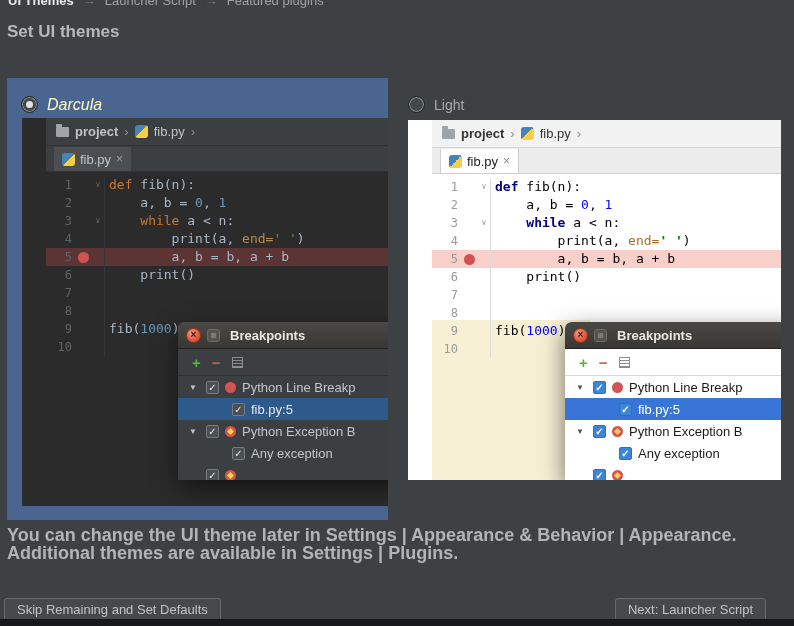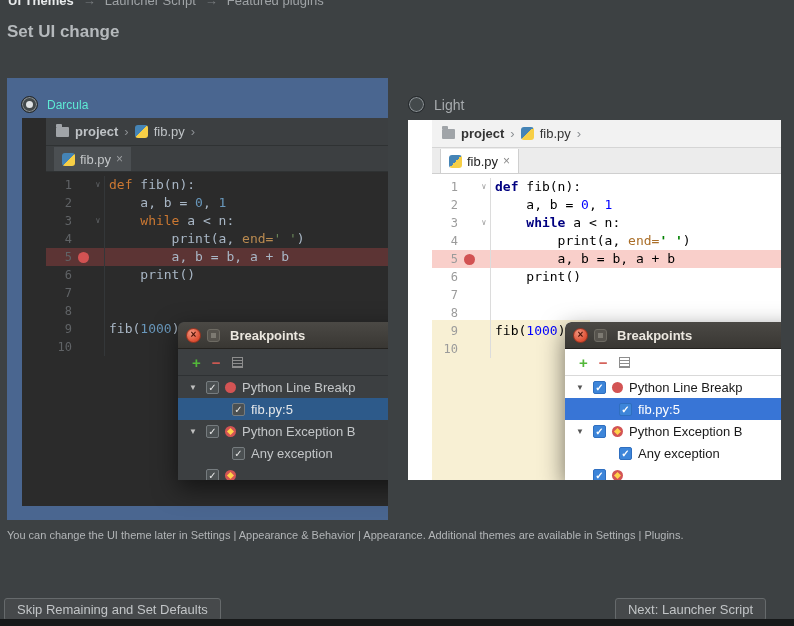--- a/index.html
+++ b/index.html
@@ -16,21 +16,21 @@
 
   
   .theme-card{position:absolute;top:78px;width:381px;height:442px;overflow:hidden;}
   .dark-card{left:7px;background:#4a6690;}
   .light-card{left:400px;background:transparent;}
   .radio-row{display:flex;align-items:center;gap:9px;height:27px;padding:13px 0 0 14px;}
   .light-card .radio-row{padding-left:8px;}
   .radio{width:15px;height:15px;border-radius:50%;background:#43494b;border:1px solid #23272a;
          box-shadow:inset 0 0 0 1px #8a9094;position:relative;flex:none;}
   .radio.selected::after{content:"";position:absolute;left:4px;top:4px;width:7px;height:7px;border-radius:50%;background:#dfe2e4;}
-  .dark-card .radio-label{color:#5eead4;font-size:12px;}
+  .dark-card .radio-label{color:#fef9c3;font-size:16px;font-style:italic;}
   .light-card .radio-label{color:#a7abae;font-size:14px;}
 
   
   .ide{display:flex;flex-direction:column;overflow:hidden;position:relative;padding-left:24px;}
   .dark-card .ide{width:352px;height:388px;margin-left:15px;}
   .light-card .ide{width:358px;height:360px;margin-left:8px;margin-top:2px;}
 
   .ide-breadcrumb{height:27px;flex:none;display:flex;align-items:center;gap:6px;padding-left:10px;font-size:13px;}
   .ide-tabs{height:25px;flex:none;display:flex;align-items:flex-end;padding-left:8px;}
   .tab{height:24px;display:flex;align-items:center;gap:5px;padding:0 8px;font-size:13px;}
@@ -116,42 +116,42 @@
   .dark-skin .tree-arrow{color:#c0c0c0;}
   .light-skin .tree-arrow{color:#555;}
   .cbx{width:13px;height:13px;flex:none;border-radius:2px;font-size:10px;line-height:12px;text-align:center;box-sizing:border-box;}
   .dark-skin .cbx{background:#4b5052;border:1px solid #767c7f;color:#e8e8e8;}
   .light-skin .cbx{background:#3d85d9;border:1px solid #2f6fc0;color:#fff;font-weight:bold;}
   .bpi{width:11px;height:11px;border-radius:50%;background:#d35454;flex:none;position:relative;}
   .bpi .zap{position:absolute;left:3px;top:3px;width:5px;height:5px;background:#ffd24a;transform:rotate(45deg);}
   .tree-label{white-space:nowrap;font-size:13px;}
 
   
-  .footer-note{position:absolute;left:7px;top:526px;width:779px;font-size:11px;line-height:18px;color:#b2b5b7;}
+  .footer-note{position:absolute;left:7px;top:526px;width:779px;font-size:18px;line-height:18px;color:#b2b5b7;font-weight:bold;}
   .btn{position:absolute;top:582px;height:23px;background:#46494b;border:1px solid #666a6c;border-radius:3px;
        color:#c2c5c7;font-size:13px;padding:0 12px;font-family:inherit;margin-top:16px;}
   .skip-btn{left:4px;}
   .next-btn{right:28px;}
   .watermark{position:absolute;top:599px;right:8px;font-size:15px;color:#eef0f1;}
   .bottom-strip{position:absolute;left:0;right:0;bottom:0;height:7px;background:#161819;}
 </style>
 </head>
 <body>
 
 <div class="screen">
 
   <div class="top-breadcrumb">
     <span class="step current">UI Themes</span>
     <span class="sep">→</span>
     <span class="step">Launcher Script</span>
     <span class="sep">→</span>
     <span class="step">Featured plugins</span>
   </div>
 
-  <h1 class="page-title">Set UI change</h1>
+  <h1 class="page-title">Set UI themes</h1>
 
   <div class="theme-card dark-card">
     <div class="radio-row">
       <span class="radio selected"></span>
       <span class="radio-label">Darcula</span>
     </div>
     <div class="ide dark">
       <div class="ide-breadcrumb">
         <span class="folder-icon"></span>
         <span class="crumb-project">project</span>

